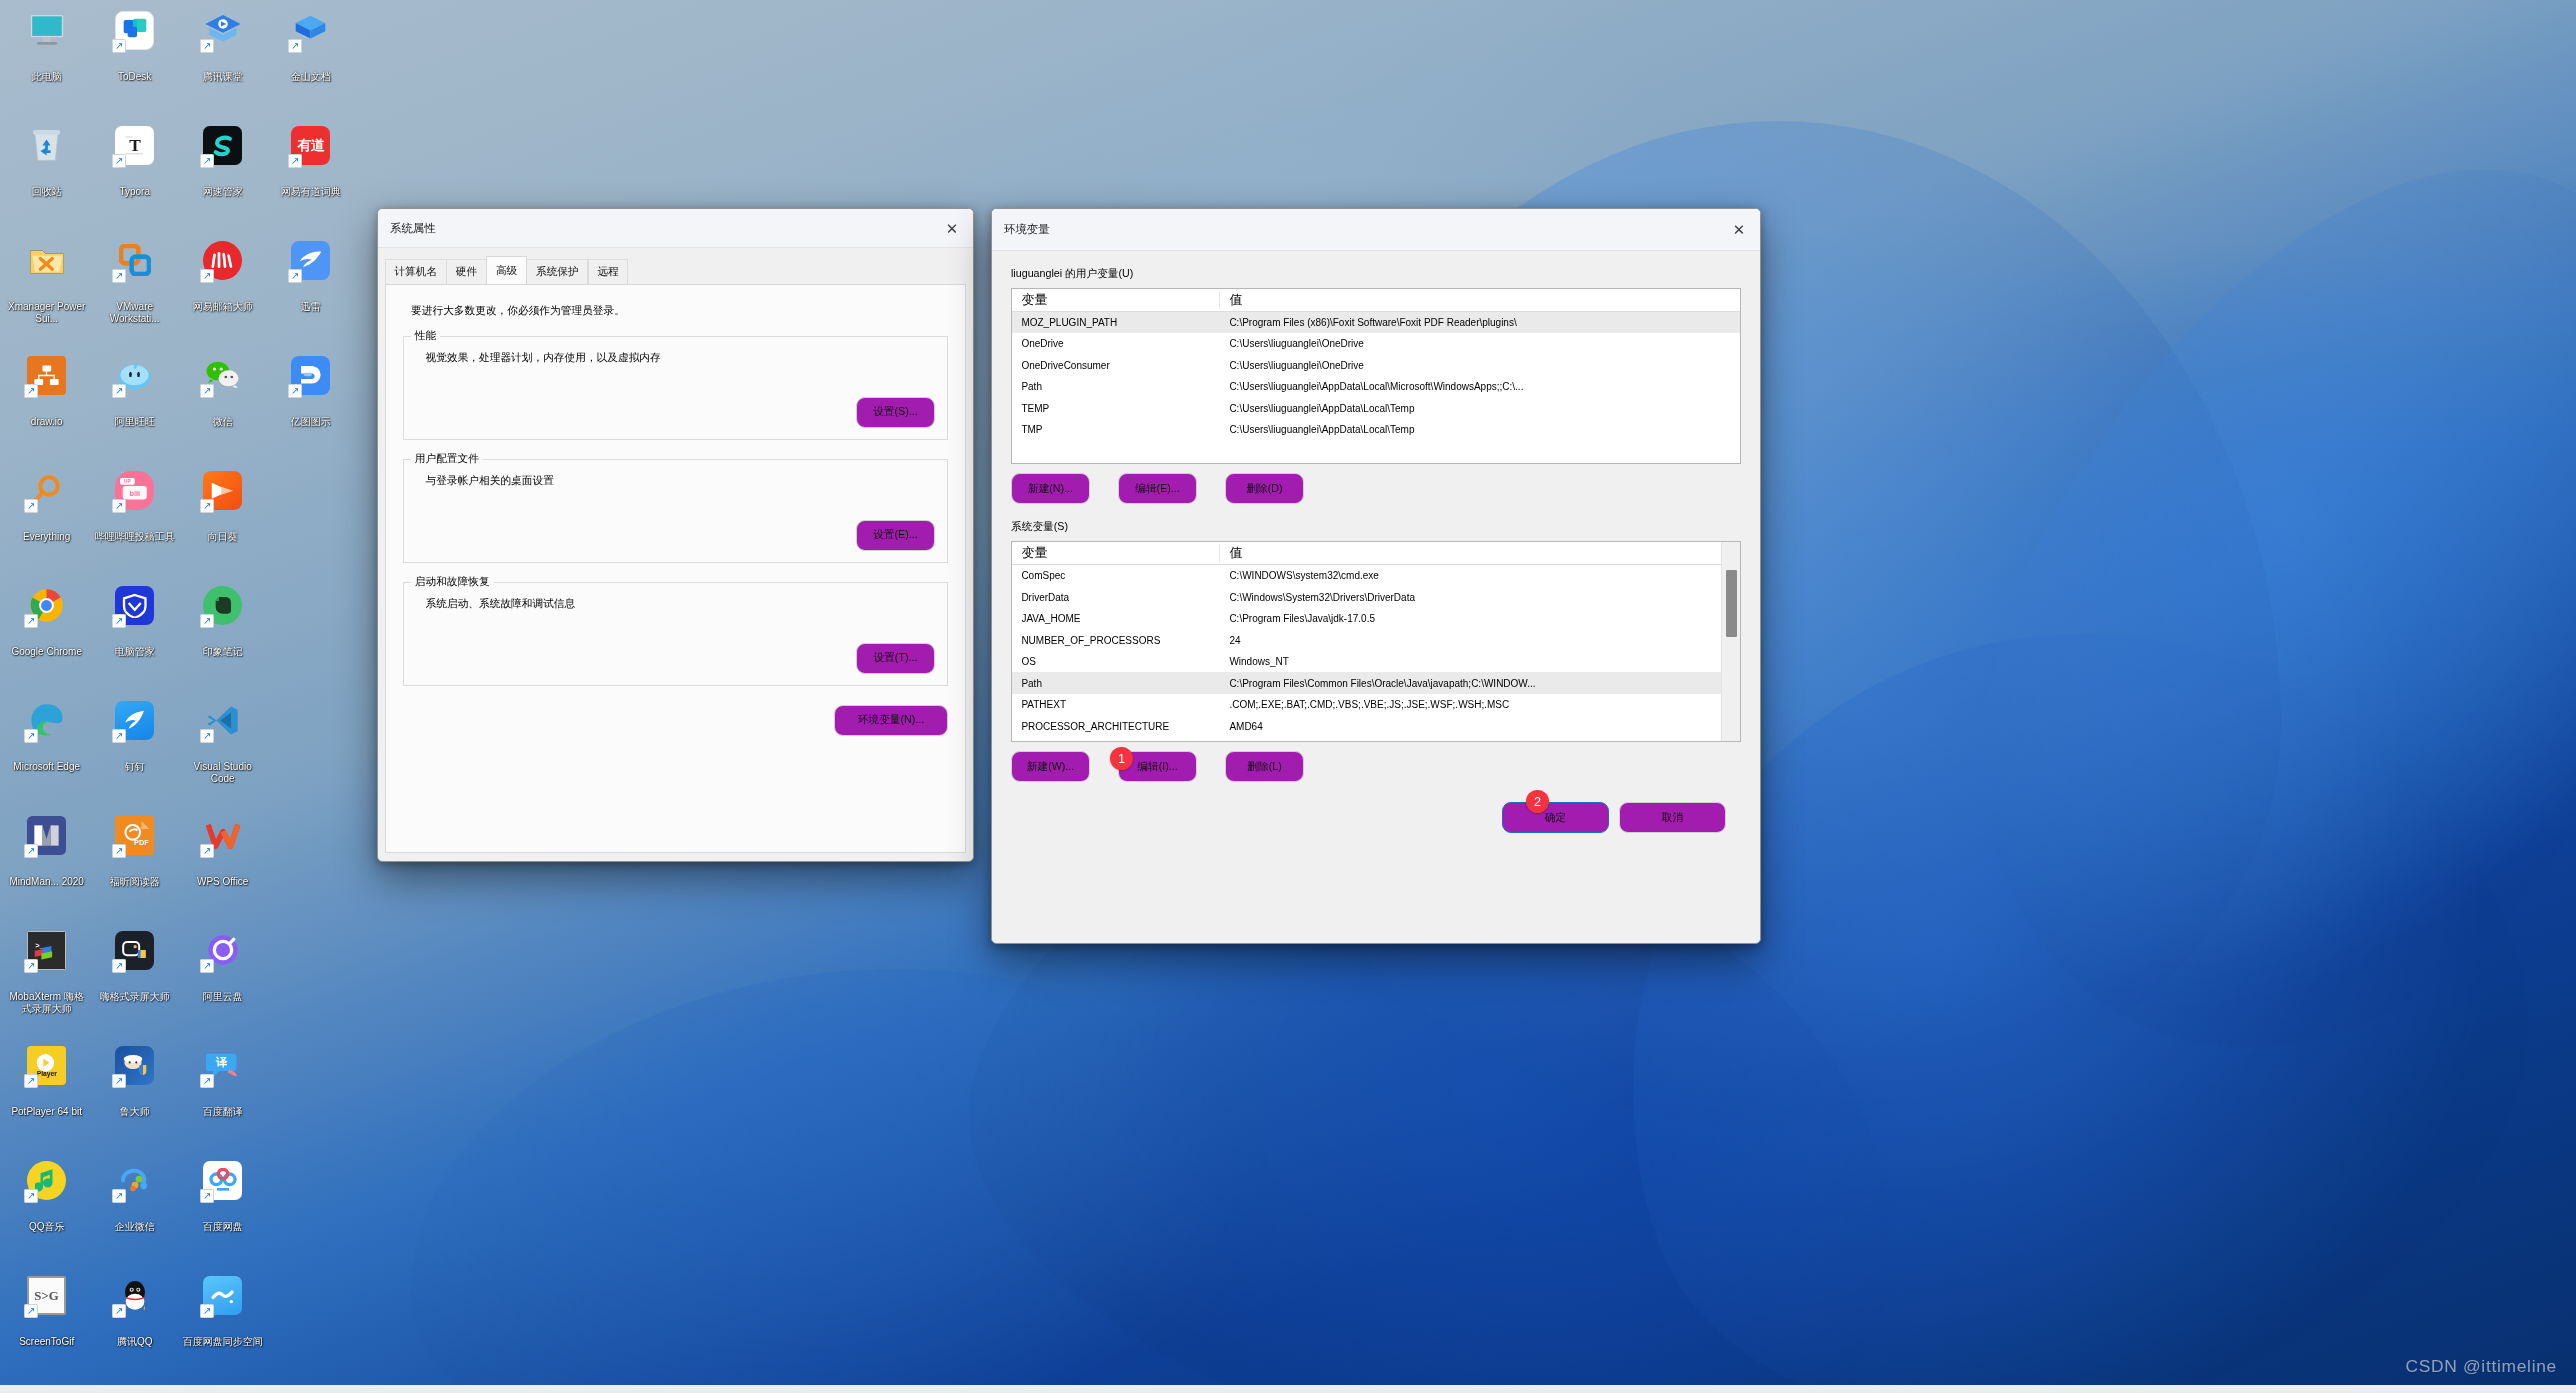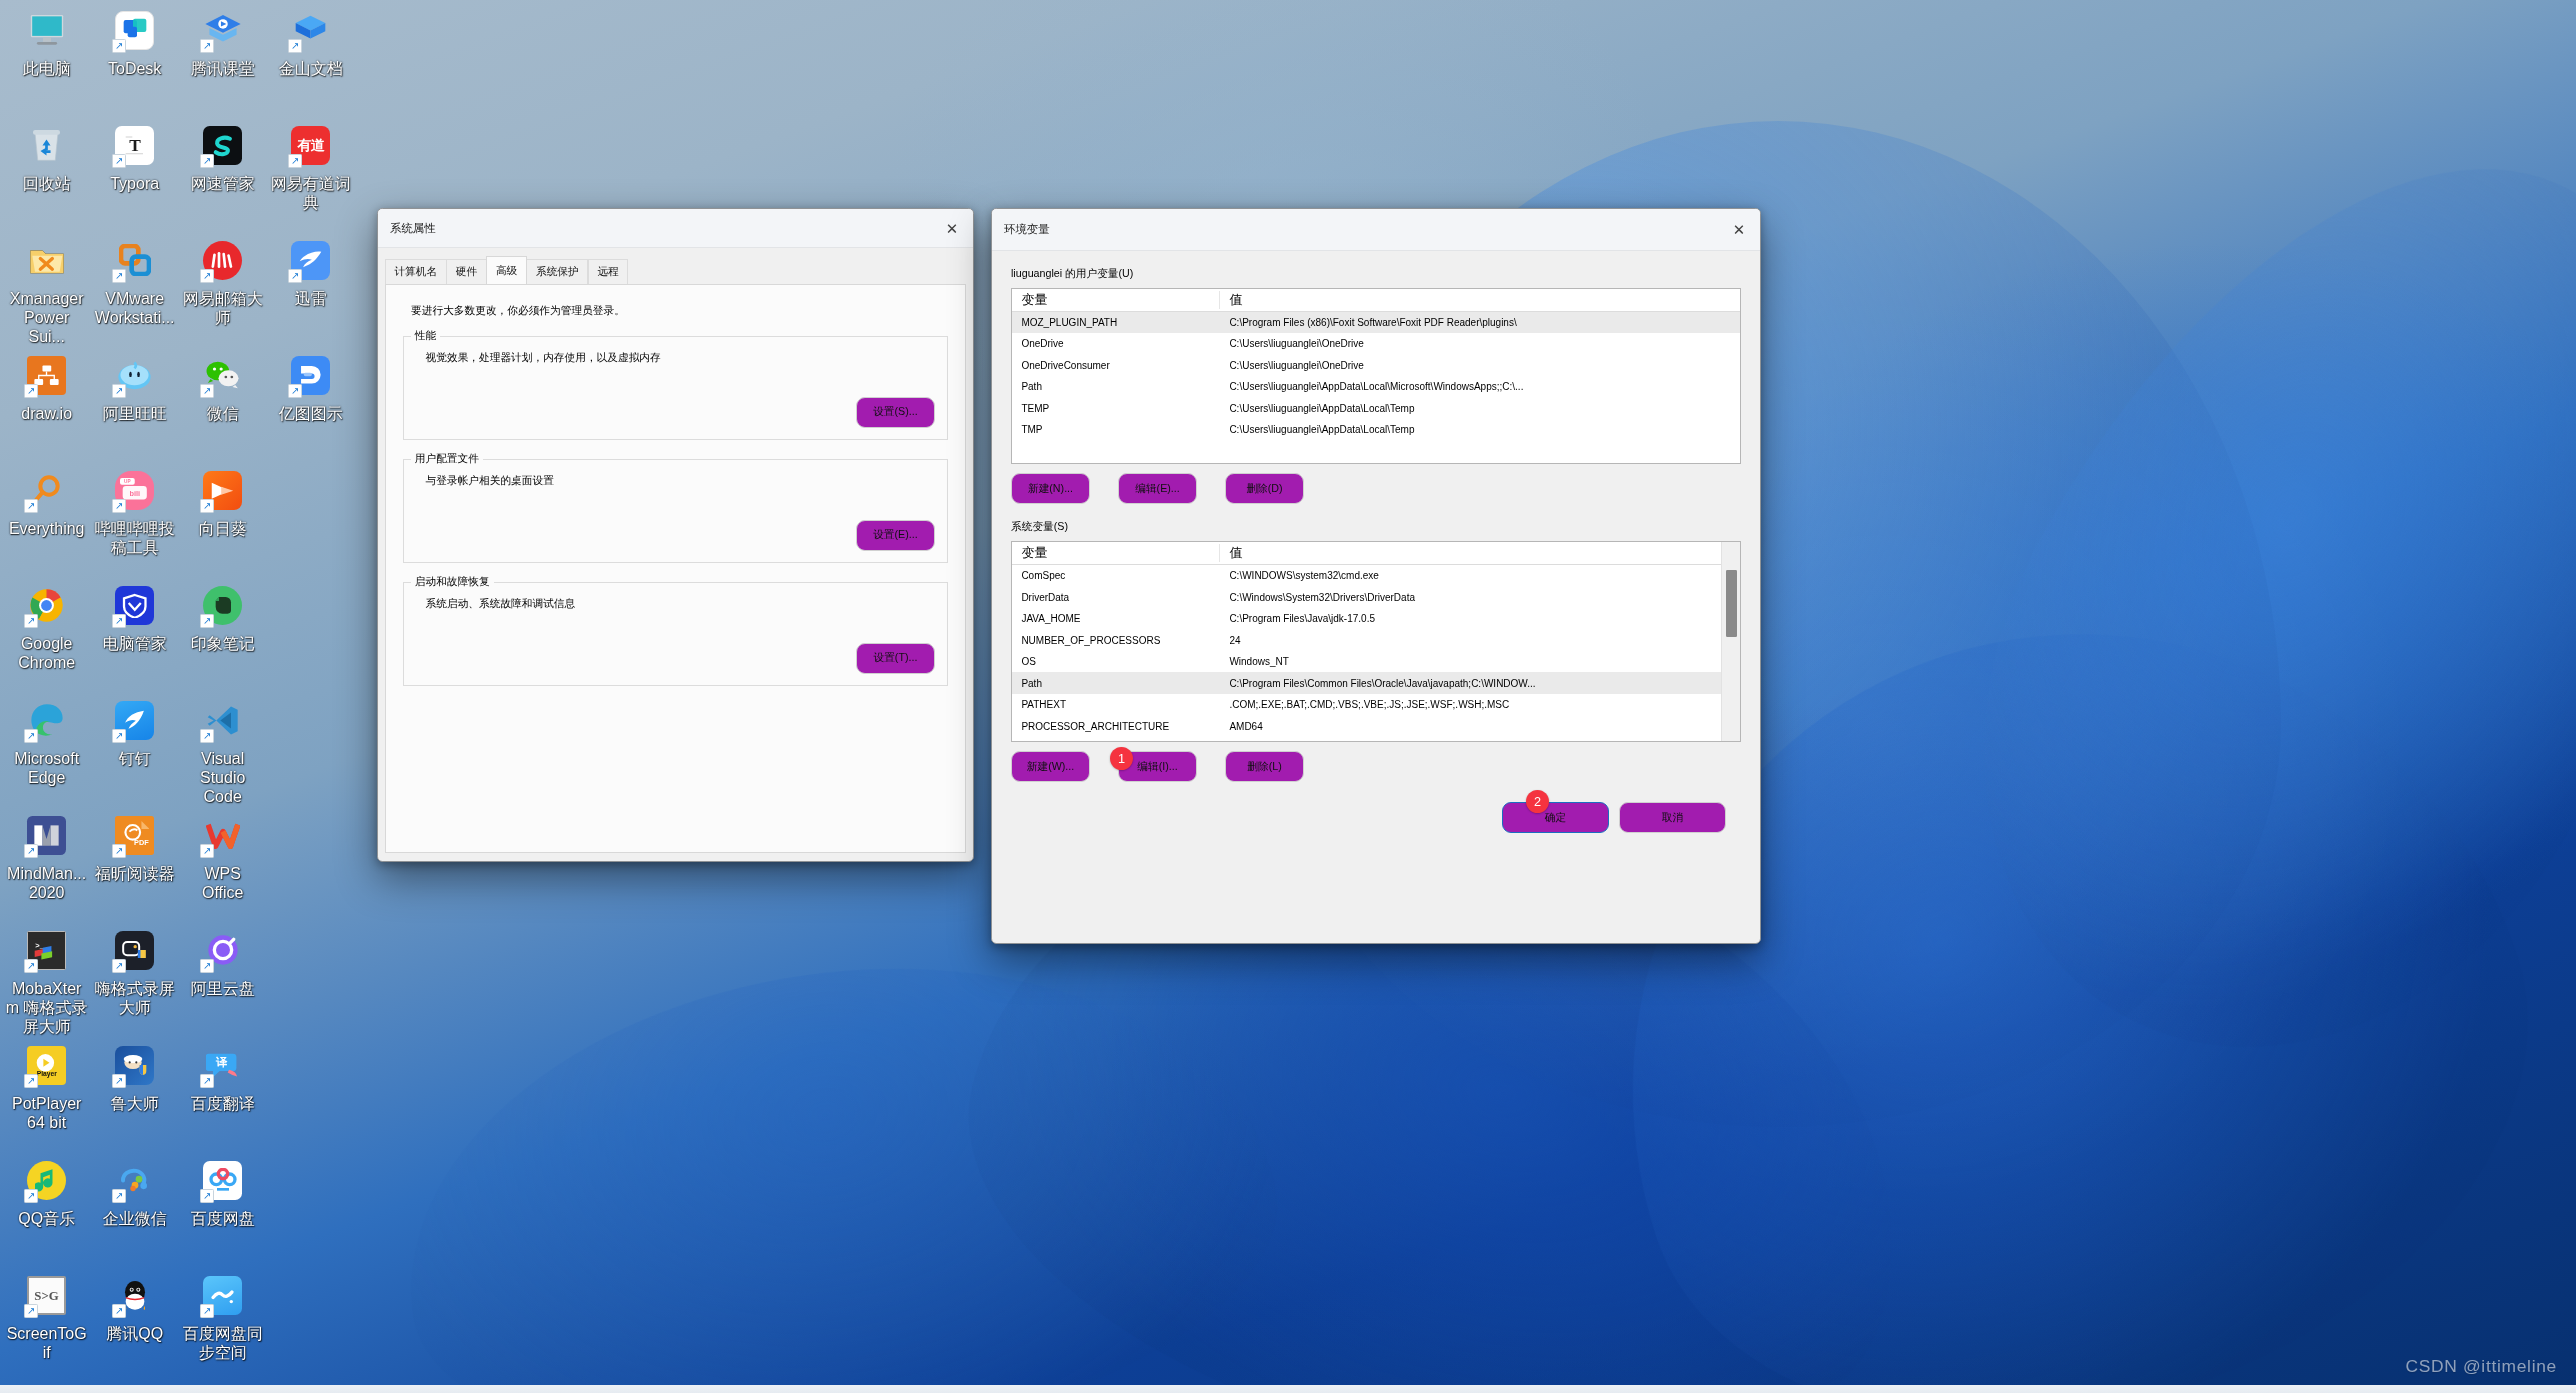--- a/index.html
+++ b/index.html
@@ -52,22 +52,22 @@
     font-size:20px; font-weight:bold; color:#fff; line-height:1;
     overflow:hidden; position:relative;
   }
   .dicon .shortcut {
     position:absolute; left:-1.3px; bottom:-1.3px; width:13.4px; height:13.4px;
     background:#fff; border:0.7px solid #c9d4dd; border-radius:1.3px;
     display:flex; align-items:center; justify-content:center;
     font-size:10px; color:#1a7bd4; line-height:1;
   }
   .dicon .lbl {
-    margin-top:9px; width:82px; text-align:center;
-    font-size:16px; color:#fff; line-height:1.18;
+    margin-top:20px; width:82px; text-align:center;
+    font-size:10px; color:#fff; line-height:1.18;
     text-shadow: 0 0 2px rgba(0,0,0,0.85), 0.7px 0.7px 1.3px rgba(0,0,0,0.8);
     word-break:break-word;
   }
 
   
   .win {
     position:absolute;
     background:#f0f0f0;
     border:0.7px solid #8f9295;
     border-radius:5.4px;
@@ -778,20 +778,23 @@
       <div class="gtext">与登录帐户相关的桌面设置</div>
       <div class="gbtnwrap"><button class="btn">设置(E)...</button></div>
     </div>
 
     <div class="group">
       <span class="glabel">启动和故障恢复</span>
       <div class="gtext">系统启动、系统故障和调试信息</div>
       <div class="gbtnwrap"><button class="btn">设置(T)...</button></div>
     </div>
 
+    <div style="display:flex;justify-content:flex-end;margin-top:1.3px;">
+      <button class="btn" style="min-width:114px;">环境变量(N)...</button>
+    </div>
   </div>
 
   <div class="win-footer">
     
     
     
   </div>
 </div>
 
 <div class="win" id="envwin" style="left:991px; top:208px; width:770px; height:736px;">

